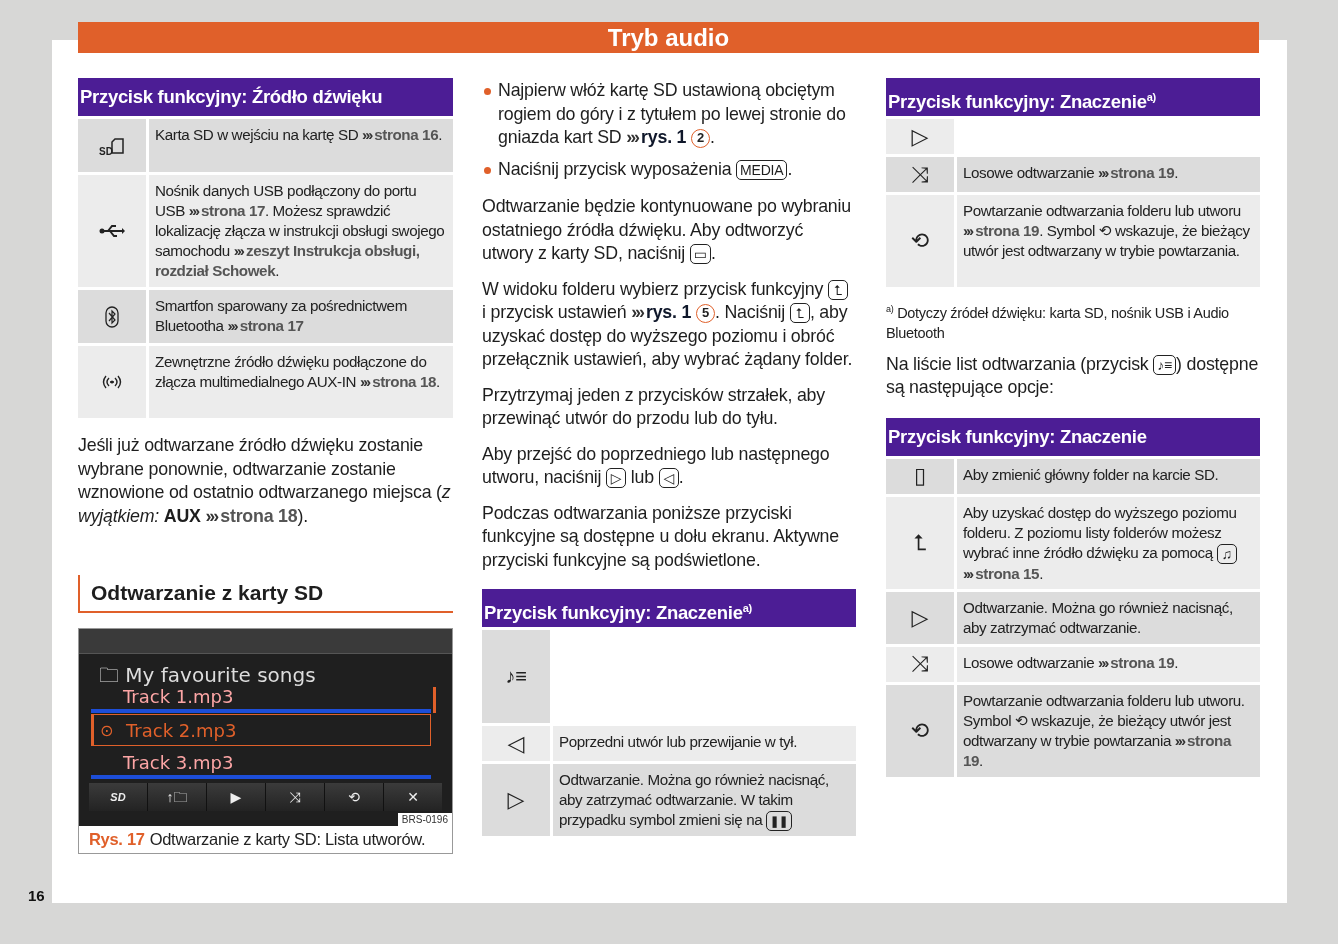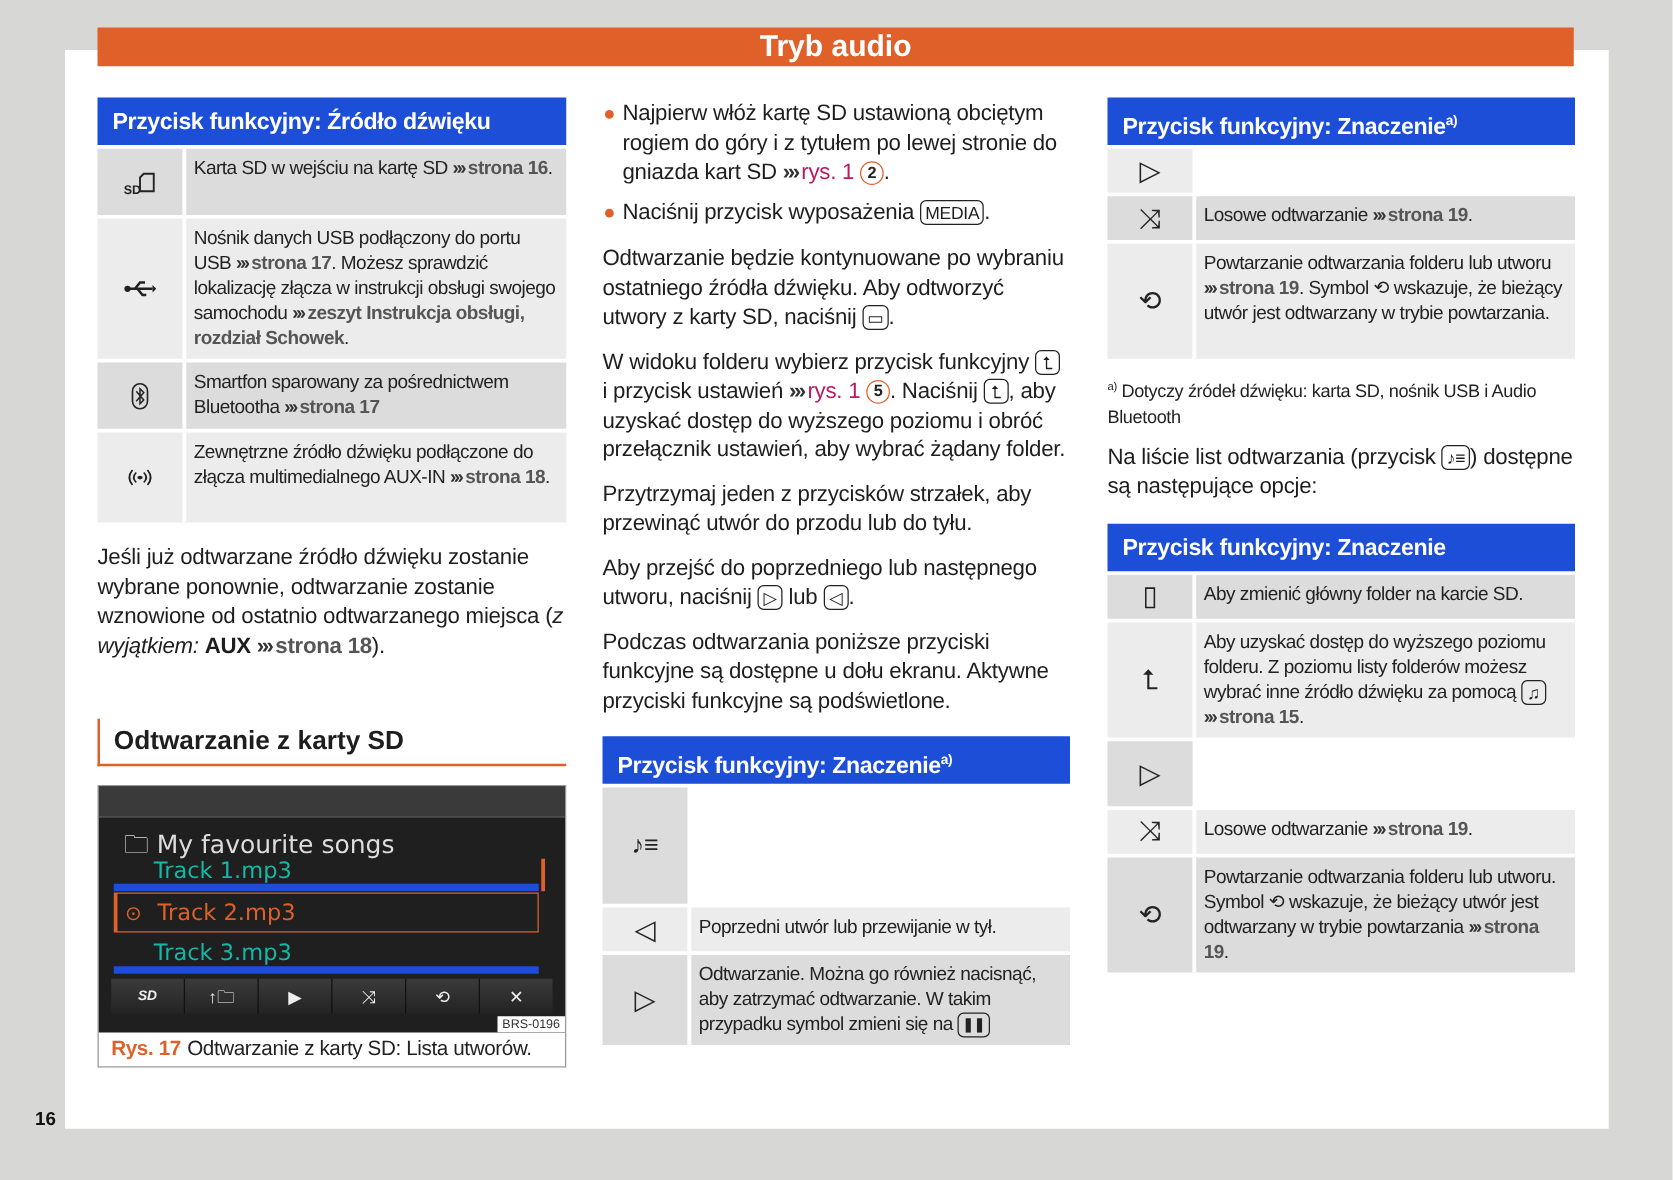--- a/index.html
+++ b/index.html
@@ -6,42 +6,42 @@
   html, body { width: 1338px; height: 944px; overflow: hidden; }
   body { background: #d7d7d6; font-family: "Liberation Sans", sans-serif; color: #222; position: relative; }
   .page { position: absolute; left: 52px; top: 40px; width: 1235px; height: 863px; background: #fff; }
   .topbar { position: absolute; left: 78px; top: 22px; width: 1181px; height: 31px; background: #e0602a; color: #fff; font-weight: bold; font-size: 24px; text-align: center; line-height: 31px; }
   .pagenum { position: absolute; left: 28px; top: 887px; font-size: 15px; font-weight: bold; color: #111; }
   .col { position: absolute; top: 78px; }
   .col1 { left: 78px; width: 375px; }
   .col2 { left: 482px; width: 374px; }
   .col3 { left: 886px; width: 374px; }
   .tbl { width: 100%; }
-  .tbl-head { background: #1d4ed8; color: #fff; font-weight: bold; font-size: 18.5px; height: 38px; line-height: 38px; padding-left: 12px; letter-spacing: -0.3px; }
+  .tbl-head { background: #4c1d95; color: #fff; font-weight: bold; font-size: 18.5px; height: 38px; line-height: 38px; padding-left: 2px; letter-spacing: -0.3px; }
   .tbl-head sup { font-size: 11px; vertical-align: 7px; font-weight: bold; }
   .row { display: flex; margin-top: 3px; }
   .row .ic { width: 68px; flex: 0 0 68px; display: flex; align-items: center; justify-content: center; font-size: 18px; color: #222; }
   .row .tx { flex: 1; padding: 6px 8px 6px 6px; font-size: 15.2px; line-height: 20px; letter-spacing: -0.4px; border-left: 3px solid #fff; }
   .row.a .ic, .row.a .tx { background: #dcdcdc; }
   .row.b .ic, .row.b .tx { background: #ececec; }
   .ref { font-weight: bold; color: #555; }
-  .ref-or { font-weight: normal; color: #be185d; text-align: right; }
+  .ref-or { font-weight: bold; color: #0f172a; text-align: right; }
   .arr { font-weight: bold; color: #333; letter-spacing: -2px; margin-right: 3px; }
   .circ { display: inline-block; width: 19px; height: 19px; border: 1.6px solid #e0602a; border-radius: 50%; font-size: 13px; line-height: 16px; text-align: center; font-weight: bold; color: #222; vertical-align: middle; }
   .kbox { display: inline-block; border: 1.5px solid #222; border-radius: 5px; padding: 0 3px; font-size: 14px; line-height: 18px; vertical-align: middle; min-width: 20px; text-align: center; }
   .para { font-size: 17.8px; line-height: 23.5px; letter-spacing: -0.2px; color: #1e1e1e; }
   .para + .para { margin-top: 12px; }
   .bullet { position: relative; padding-left: 16px; }
   .bullet::before { content: ""; position: absolute; left: 2px; top: 9px; width: 7px; height: 7px; border-radius: 50%; background: #e0602a; }
   .h2 { margin-top: 47px; border-left: 2px solid #e0602a; border-bottom: 2px solid #e0602a; padding: 6px 0 6px 11px; font-weight: bold; font-size: 21px; color: #1e1e1e; }
   .figure { margin-top: 15px; width: 375px; border: 1px solid #999; }
   .screen { position: relative; width: 373px; height: 197px; background: #1f1f1f; overflow: hidden; }
   .screen .topstrip { position: absolute; left: 0; top: 0; width: 100%; height: 25px; background: #3a3a3a; border-bottom: 1px solid #555; }
   .screen .folder { position: absolute; left: 20px; top: 32px; font-size: 20px; color: #ddd; font-family: "DejaVu Sans", sans-serif; }
-  .screen .track { position: absolute; left: 12px; width: 340px; height: 32px; font-size: 18px; color: #14b8a6; font-family: "DejaVu Sans", sans-serif; padding-left: 32px; line-height: 32px; border-bottom: 6px solid #1d4ed8; }
+  .screen .track { position: absolute; left: 12px; width: 340px; height: 32px; font-size: 18px; color: #fca5a5; font-family: "DejaVu Sans", sans-serif; padding-left: 32px; line-height: 32px; border-bottom: 4px solid #1d4ed8; }
   .screen .track.sel { color: #e0602a; border: 1px solid #e0602a; border-left: 3px solid #e0602a; }
   .screen .scroll { position: absolute; right: 16px; top: 58px; width: 3px; height: 26px; background: #e0602a; }
   .screen .btnbar { position: absolute; left: 10px; top: 154px; width: 353px; height: 28px; background: linear-gradient(#3b3b3b, #232323); display: flex; }
   .screen .btnbar span { flex: 1; text-align: center; color: #eee; font-size: 14px; line-height: 28px; border-right: 1px solid #111; }
   .screen .code { position: absolute; right: 0; bottom: 0; background: #fff; color: #333; font-size: 10px; padding: 0 4px; height: 13px; line-height: 13px; }
   .caption { padding: 4px 10px; font-size: 16.5px; color: #222; letter-spacing: -0.3px; }
   .caption .lab { color: #e0602a; font-weight: bold; margin-right: 5px; }
   .footnote { margin-top: 12px; font-size: 14.5px; line-height: 20px; letter-spacing: -0.3px; }
   .footnote sup { font-size: 9px; }
   .icon-svg { width: 26px; height: 22px; }
@@ -182,20 +182,21 @@
     <div class="row a" style="height:35px">
       <div class="ic" style="font-size:22px">▯</div>
       <div class="tx">Aby zmienić główny folder na karcie SD.</div>
     </div>
     <div class="row b" style="height:92px">
       <div class="ic" style="font-size:22px">⮤</div>
       <div class="tx"><span>Aby uzyskać dostęp do wyższego poziomu folderu. Z poziomu listy folderów możesz wybrać inne źródło dźwięku za pomocą</span> <span class="kbox">♫</span> <span class="arr">›››</span><span class="ref">strona 15</span><span>.</span></div>
     </div>
     <div class="row a" style="height:52px">
       <div class="ic" style="font-size:22px">▷</div>
+      <div class="tx">Odtwarzanie. Można go również nacisnąć, aby zatrzymać odtwarzanie.</div>
     </div>
     <div class="row b" style="height:35px">
       <div class="ic" style="font-size:22px">⤨</div>
       <div class="tx"><span>Losowe odtwarzanie</span> <span class="arr">›››</span><span class="ref">strona 19</span><span>.</span></div>
     </div>
     <div class="row a" style="height:92px">
       <div class="ic" style="font-size:22px">⟲</div>
       <div class="tx"><span>Powtarzanie odtwarzania folderu lub utworu. Symbol</span> <span>⟲</span> <span>wskazuje, że bieżący utwór jest odtwarzany w trybie powtarzania</span> <span class="arr">›››</span><span class="ref">strona 19</span><span>.</span></div>
     </div>
   </div>

